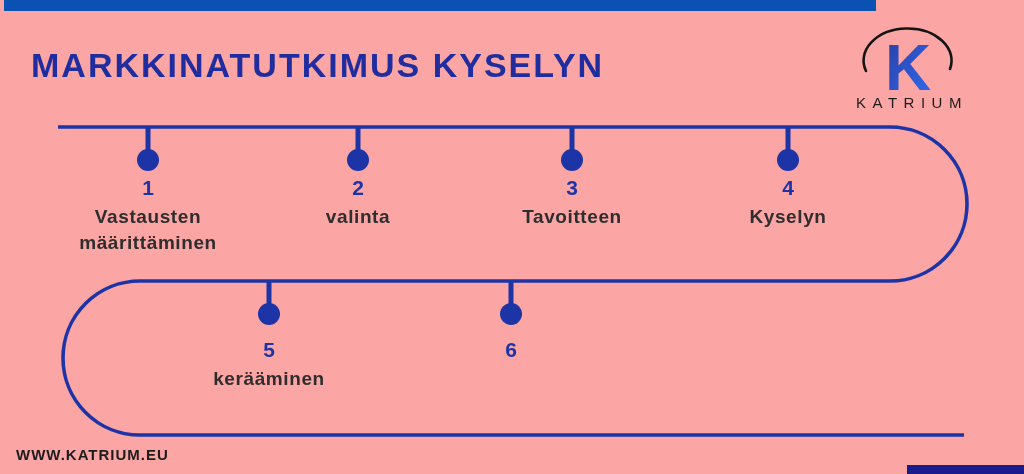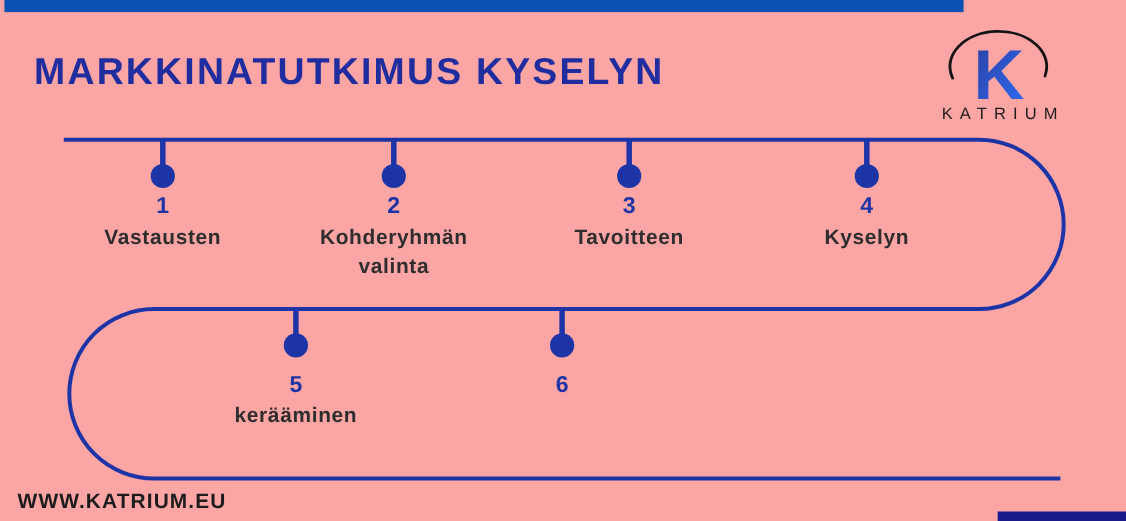--- a/index.html
+++ b/index.html
@@ -23,21 +23,21 @@
   .step-label{color:#2e2e2e;font-size:19px;font-weight:700;line-height:26px;letter-spacing:0.6px;}
   .step-label span{display:block;}
   .s1{left:38px;top:176px;}
   .s2{left:248px;top:176px;}
   .s3{left:462px;top:176px;}
   .s4{left:678px;top:176px;}
   .s5{left:159px;top:338px;}
   .s6{left:401px;top:338px;}
   .footer-url{
     position:absolute;left:16px;top:446px;
-    color:#1c1c1c;font-size:19px;font-weight:700;letter-spacing:1px;
+    color:#1c1c1c;font-size:15px;font-weight:700;letter-spacing:1px;
   }
 </style>
 </head>
 <body>
 
 <div class="canvas">
 
   <div class="top-bar"></div>
 
   <h1 class="title">
@@ -83,27 +83,27 @@
         <line x1="511" y1="281" x2="511" y2="307" stroke-width="5"></line>
         <circle cx="511" cy="314" r="11" stroke="none"></circle>
       </g>
     </g>
   </svg>
 
   <div class="step s1">
     <div class="step-number">1</div>
     <div class="step-label">
       <span>Vastausten</span>
+      <span>määrittäminen</span>
     </div>
   </div>
 
   <div class="step s2">
     <div class="step-number">2</div>
     <div class="step-label">
-      <span>Kohderyhmän</span>
       <span>valinta</span>
     </div>
   </div>
 
   <div class="step s3">
     <div class="step-number">3</div>
     <div class="step-label">
       <span>Tavoitteen</span>
     </div>
   </div>

